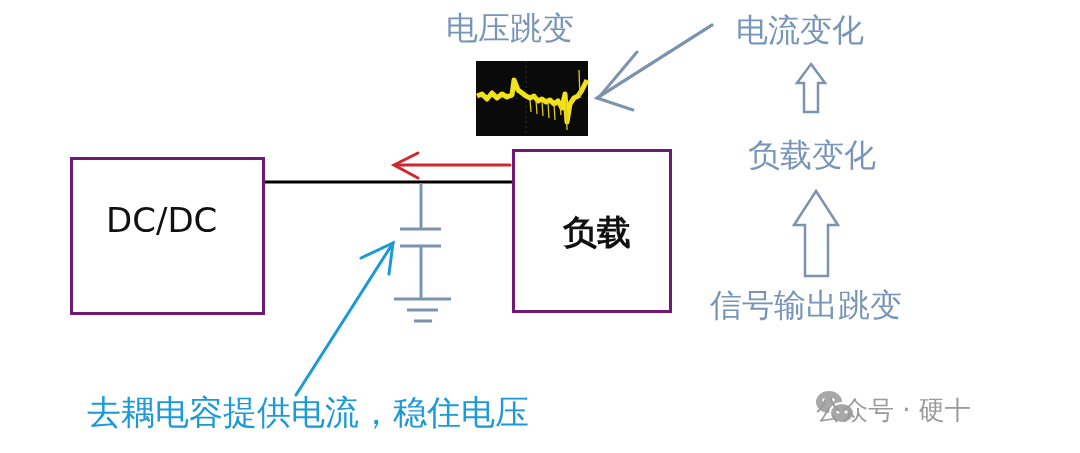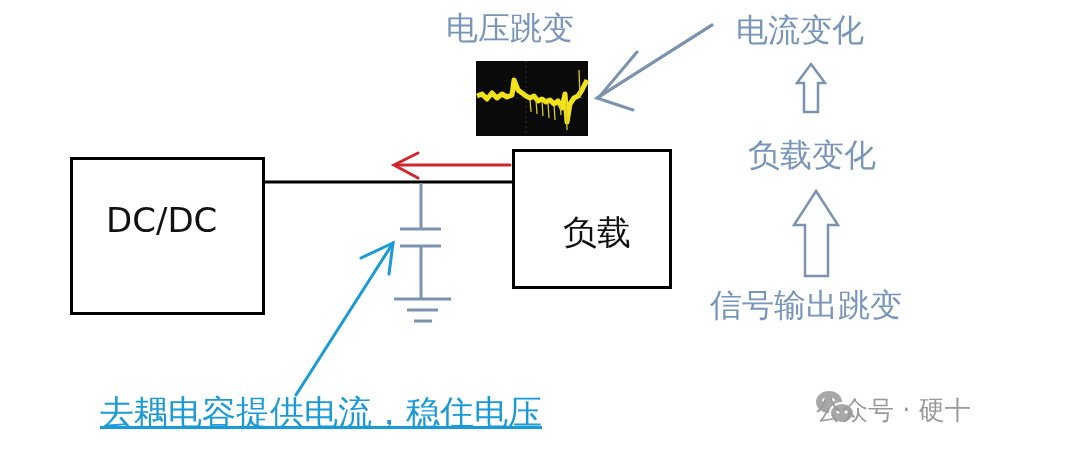--- a/index.html
+++ b/index.html
@@ -1,18 +1,18 @@
 <!DOCTYPE html>
 <html><head>
 <meta charset="utf-8">
 <style>
   html, body { margin:0; padding:0; background:#ffffff; }
   body { width:1080px; height:453px; position:relative; overflow:hidden;
          font-family:"DejaVu Sans", "Liberation Sans", sans-serif; }
-  .box { position:absolute; border:3px solid #000000; box-sizing:border-box; background:#fff; }
+  .box { position:absolute; border:3px solid #701a75; box-sizing:border-box; background:#fff; }
   .box-label { position:absolute; color:#111; font-size:34px; white-space:nowrap; }
   .blue-text { color:#7795b8; font-size:32px; white-space:nowrap; position:absolute; }
   .cyan-text { color:#1a9ad6; font-size:34px; white-space:nowrap; position:absolute; }
   .wm { color:#9a9a9a; font-size:26px; white-space:nowrap; position:absolute; }
   svg { position:absolute; left:0; top:0; }
 </style>
 </head>
 <body>
 
 <svg width="1080" height="453" viewBox="0 0 1080 453">
@@ -65,23 +65,23 @@
     <circle cx="824" cy="400" r="1.8" fill="#fff"></circle>
     <circle cx="833" cy="400" r="1.8" fill="#fff"></circle>
     <circle cx="838" cy="412" r="1.6" fill="#fff"></circle>
     <circle cx="846" cy="412" r="1.6" fill="#fff"></circle>
   </g>
 </svg>
 
 <div class="box" style="left:70px;top:157px;width:195px;height:158px;">
   <span class="box-label" style="left:33px;top:40px;">DC/DC</span>
 </div>
-<div class="box" style="left:512px;top:149px;width:160px;height:140px;">
+<div class="box" style="left:512px;top:149px;width:160px;height:164px;font-weight:bold;">
   <span class="box-label" style="left:48px;top:58px;">负载</span>
 </div>
 
 <span class="blue-text" style="left:446px;top:7px;">电压跳变</span>
 <span class="blue-text" style="left:704px;top:9px;margin-left:32px;">电流变化</span>
 <span class="blue-text" style="left:748px;top:134px;">负载变化</span>
 <span class="blue-text" style="left:710px;top:284px;">信号输出跳变</span>
-<span class="cyan-text" style="left:100px;top:390px;text-decoration:underline;">去耦电容提供电流，稳住电压</span>
+<span class="cyan-text" style="left:87px;top:390px;">去耦电容提供电流，稳住电压</span>
 
 <span class="wm" style="left:816px;top:393px;">公众号 · 硬十</span>
 
 </body></html>

